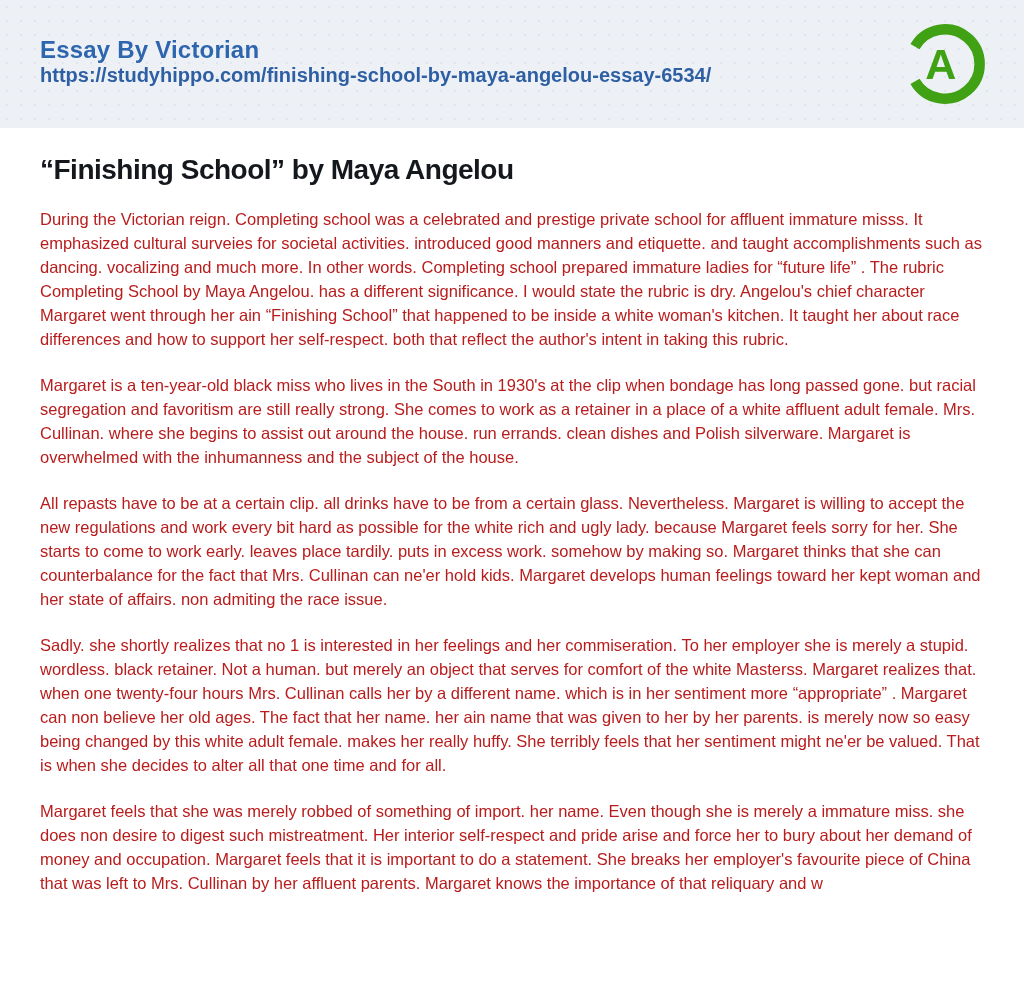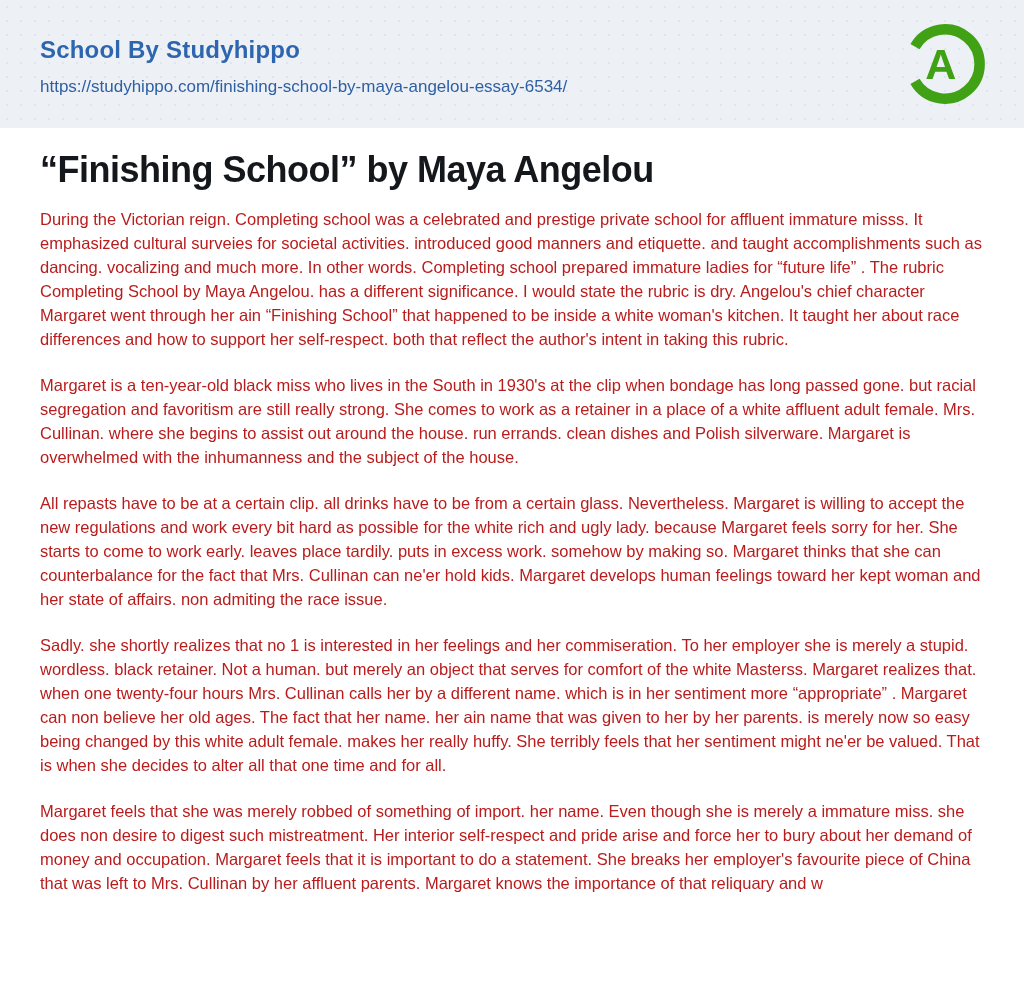--- a/index.html
+++ b/index.html
@@ -28,59 +28,58 @@
     display: block;
     color: #2d65ae;
     font-size: 24px;
     font-weight: bold;
     letter-spacing: 0.2px;
     text-decoration: none;
     cursor: pointer;
   }
   .site-url {
     display: block;
-    margin-top: 13px;
     color: #2e5fa3;
-    font-size: 17px;
-    font-weight: normal;
+    font-size: 20px;
+    font-weight: bold;
     text-decoration: none;
     cursor: pointer;
   }
   .logo {
     position: absolute;
     top: 22px;
     right: 37px;
     width: 84px;
     height: 84px;
   }
   .content {
     padding: 20px 39px 0 40px;
   }
   .essay-title {
     color: #14171c;
-    font-size: 36px;
+    font-size: 28px;
     font-weight: bold;
     letter-spacing: -0.5px;
     line-height: 44px;
     margin-bottom: 15px;
   }
   .essay-body p {
     color: #b91c1c;
     font-size: 16.5px;
     line-height: 24px;
     margin-bottom: 22px;
   }
 </style>
 </head>
 <body>
 
 <div class="page">
 
   <div class="header">
-    <a class="site-title">School By Studyhippo</a>
+    <a class="site-title">Essay By Victorian</a>
     <a class="site-url">https://studyhippo.com/finishing-school-by-maya-angelou-essay-6534/</a>
 
     <div class="logo">
       <svg width="84" height="84" viewBox="0 0 80 80">
         <path d="M 11.4 56.5 A 33 33 0 1 0 11.4 23.5" fill="none" stroke="#3fa113" stroke-width="10" stroke-linecap="butt"></path>
         <text x="36" y="54" font-size="41" font-weight="bold" fill="#3fa113" text-anchor="middle" font-family="Liberation Sans, sans-serif">A</text>
       </svg>
     </div>
   </div>
 

